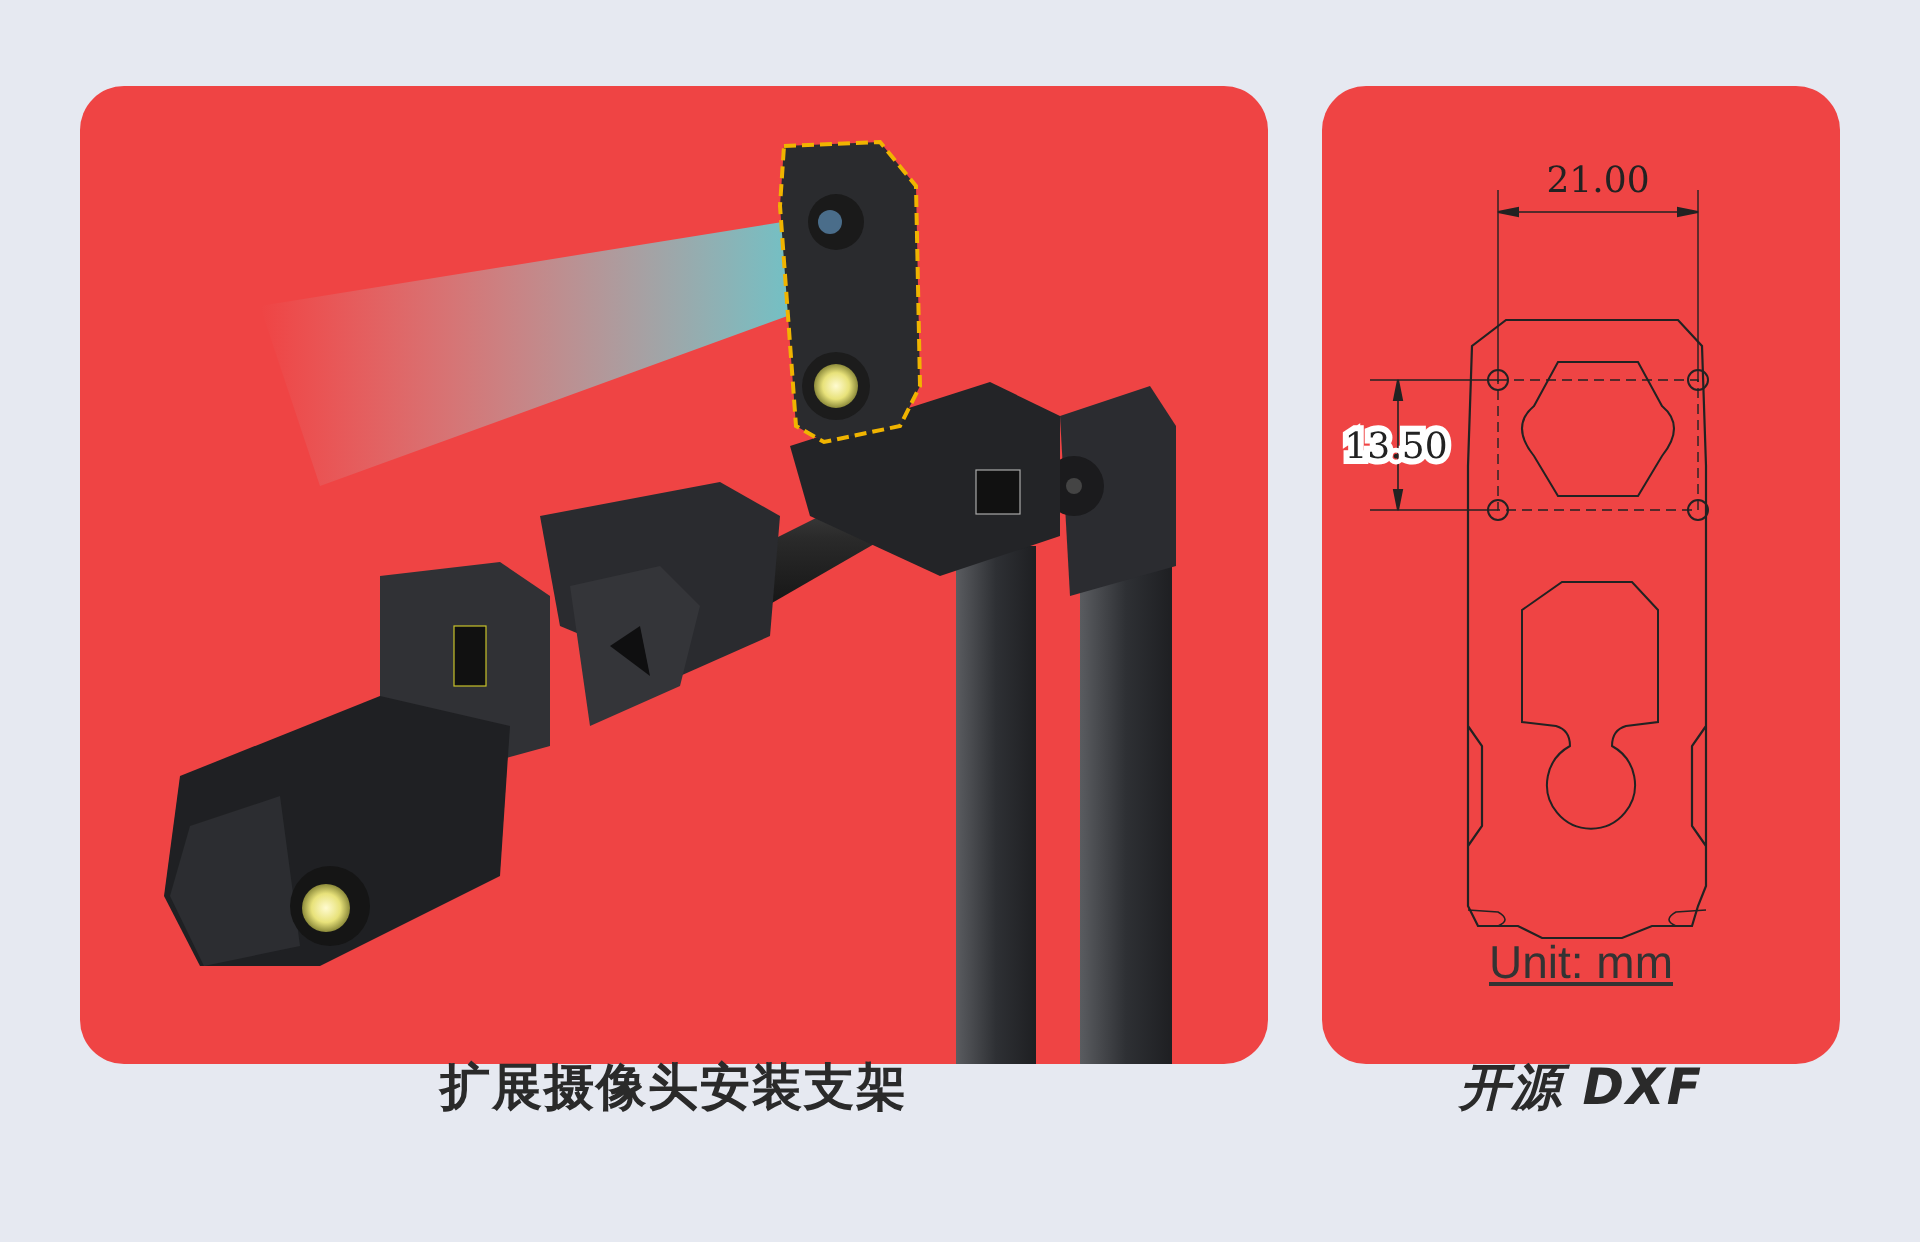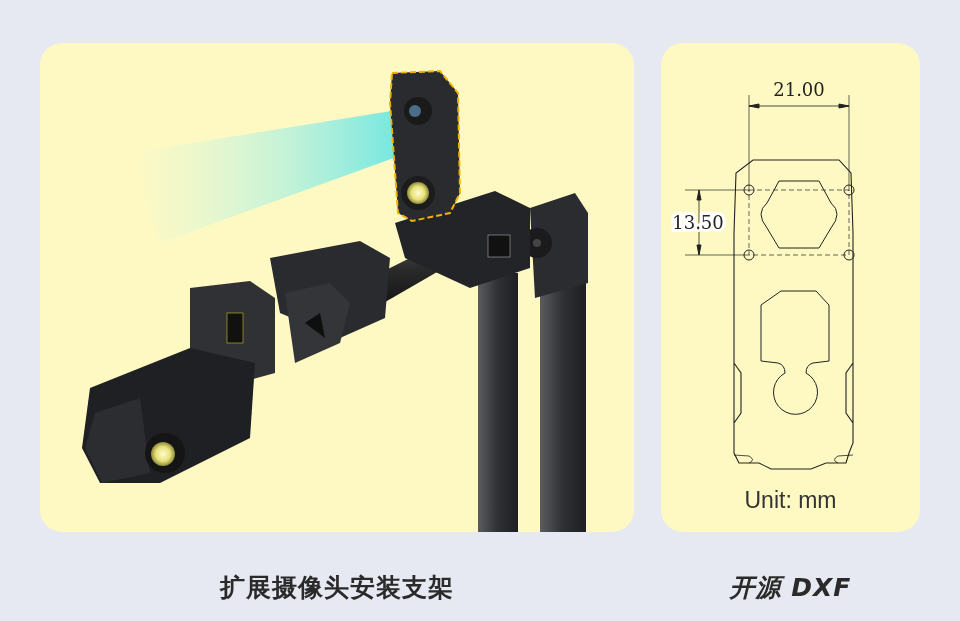--- a/index.html
+++ b/index.html
@@ -3,34 +3,34 @@
 <meta charset="utf-8">
 <style>
   html, body { margin:0; padding:0; }
   body {
     width:960px; height:621px; overflow:hidden;
     background:#e6e9f1;
     font-family:"DejaVu Sans","Liberation Sans",sans-serif;
     position:relative;
   }
   .card {
-    position:absolute; background:#fef9c3; border-radius:22px; overflow:hidden;
+    position:absolute; background:#ef4444; border-radius:22px; overflow:hidden;
   }
   #card-left { left:40px; top:43px; width:594px; height:489px; }
   #card-right { left:661px; top:43px; width:259px; height:489px; }
   .caption {
-    position:absolute; top:568px; height:40px; line-height:40px;
+    position:absolute; top:524px; height:40px; line-height:40px;
     font-size:25px; font-weight:bold; color:#2a2a2a; text-align:center;
     letter-spacing:1px;
   }
   #caption-left { left:40px; width:594px; }
   #caption-right { left:661px; width:259px;font-style:italic; }
   .unit-label {
-    position:absolute; left:0; width:259px; top:444px;
-    text-align:center; font-size:23px; color:#333; font-family:"Liberation Sans",sans-serif;
+    position:absolute; left:0; width:259px; top:425px;
+    text-align:center; font-size:23px; color:#333; font-family:"Liberation Sans",sans-serif;text-decoration:underline;
   }
   svg { position:absolute; left:0; top:0; }
 </style>
 </head>
 <body>
 
 <div class="card" id="card-left">
   <svg width="594" height="489" viewBox="0 0 594 489">
     <defs>
       <linearGradient id="beam" x1="1" y1="0" x2="0" y2="0">

